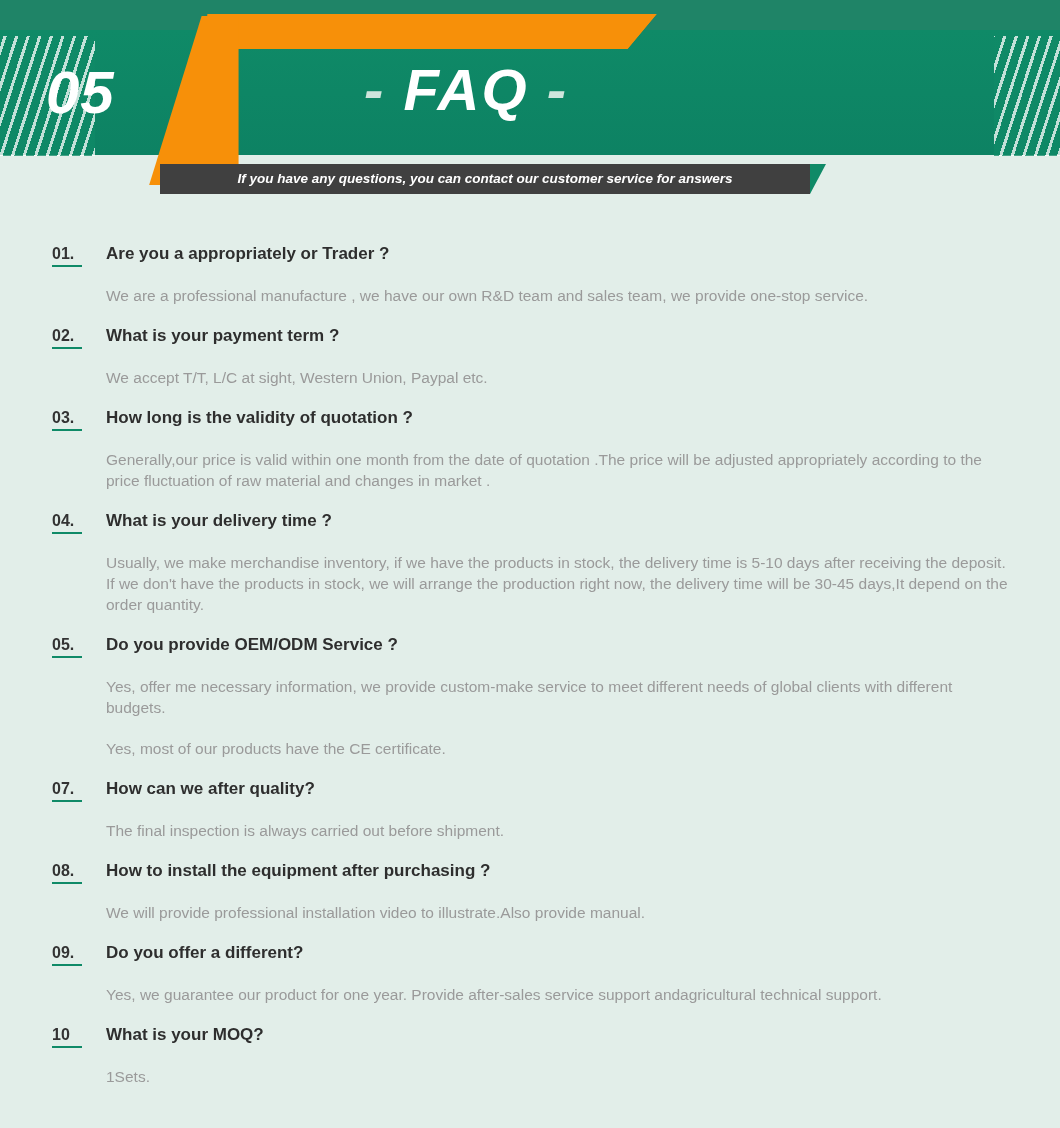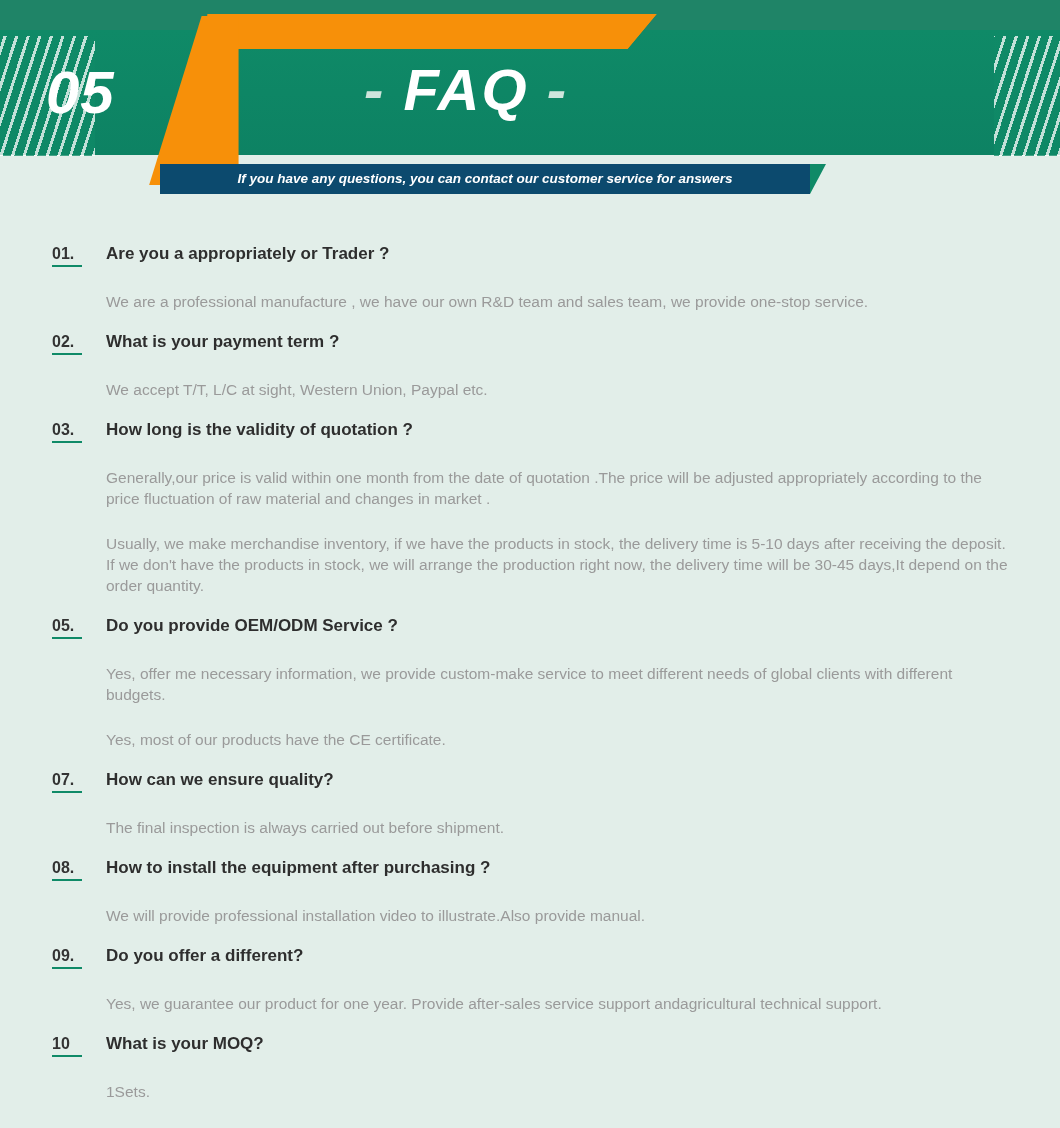--- a/index.html
+++ b/index.html
@@ -105,21 +105,21 @@
   }
   .faq-title .dash {
     color: #cfe5dc;
   }
   .subtitle-bar {
     position: absolute;
     left: 160px;
     top: 164px;
     width: 650px;
     height: 30px;
-    background: #0c4a6e;
+    background: #404040;
   }
   .subtitle-bar::after {
     content: "";
     position: absolute;
     right: -16px;
     top: 0;
     border-top: 30px solid #0f8a67;
     border-right: 16px solid transparent;
   }
   .subtitle-text {
@@ -166,21 +166,21 @@
     line-height: 20px;
   }
   .faq-q {
     font-size: 17px;
     font-weight: bold;
     color: #2e2e2e;
     line-height: 20px;
   }
   .faq-a {
     margin-left: 54px;
-    margin-top: 24px;
+    margin-top: 18px;
     font-size: 15.5px;
     color: #9a9a9a;
     line-height: 21px;
     max-width: 930px;
   }
   .faq-a .line {
     display: block;
   }
 </style>
 </head>
@@ -235,20 +235,24 @@
     <div class="faq-item">
       <div class="faq-row">
         <span class="faq-num">03.</span>
         <span class="faq-q">How long is the validity of quotation ?</span>
       </div>
       <div class="faq-a">
         <span class="line">Generally,our price is valid within one month from the date of quotation .The price will be adjusted appropriately according to the price fluctuation of raw material and changes in market .</span>
       </div>
     </div>
     <div class="faq-item">
+      <div class="faq-row">
+        <span class="faq-num">04.</span>
+        <span class="faq-q">What is your delivery time ?</span>
+      </div>
       <div class="faq-a">
         <span class="line">Usually, we make merchandise inventory, if we have the products in stock, the delivery time is 5-10 days after receiving the deposit.</span>
         <span class="line">If we don't have the products in stock, we will arrange the production right now, the delivery time will be 30-45 days,It depend on the order quantity.</span>
       </div>
     </div>
     <div class="faq-item">
       <div class="faq-row">
         <span class="faq-num">05.</span>
         <span class="faq-q">Do you provide OEM/ODM Service ?</span>
       </div>
@@ -257,21 +261,21 @@
       </div>
     </div>
     <div class="faq-item">
       <div class="faq-a">
         <span class="line">Yes, most of our products have the CE certificate.</span>
       </div>
     </div>
     <div class="faq-item">
       <div class="faq-row">
         <span class="faq-num">07.</span>
-        <span class="faq-q">How can we ensure quality?</span>
+        <span class="faq-q">How can we after quality?</span>
       </div>
       <div class="faq-a">
         <span class="line">The final inspection is always carried out before shipment.</span>
       </div>
     </div>
     <div class="faq-item">
       <div class="faq-row">
         <span class="faq-num">08.</span>
         <span class="faq-q">How to install the equipment after purchasing ?</span>
       </div>

